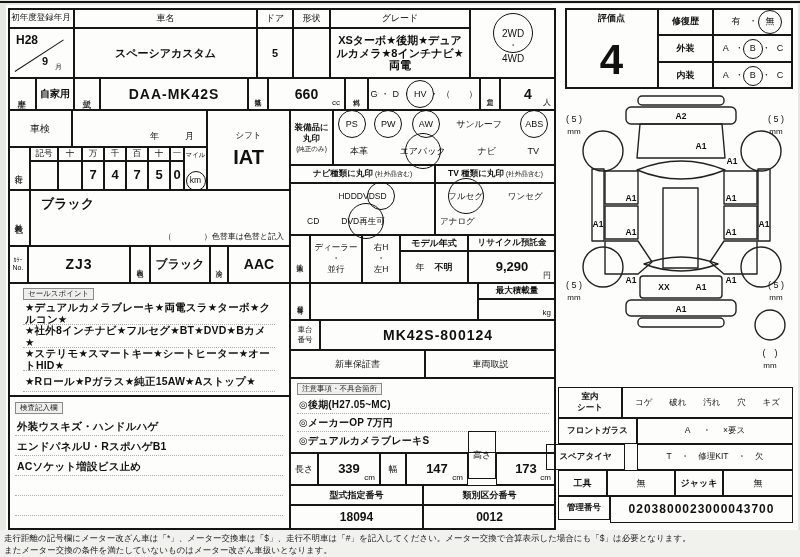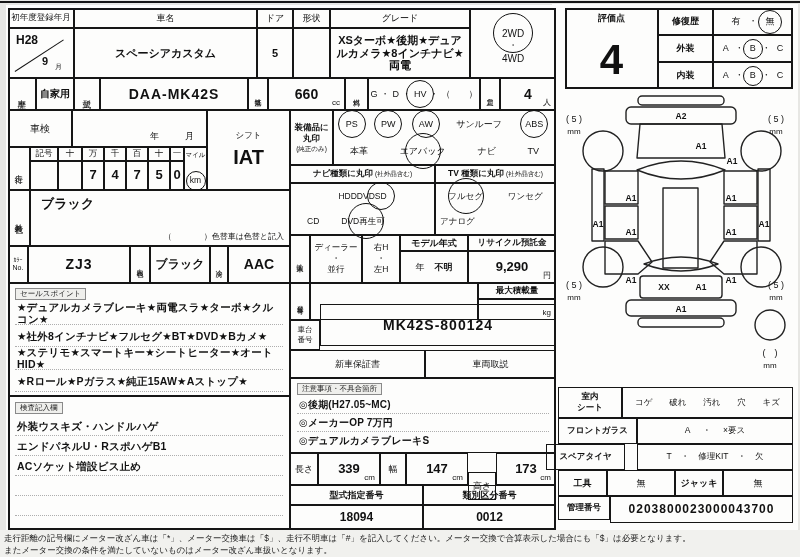--- a/index.html
+++ b/index.html
@@ -221,42 +221,42 @@
   <div class="cell fs9" style="left:400px;top:251px;width:68px;height:32px;gap:10px">
     <span>年</span>
     <span class="b">不明</span>
   </div>
   <div class="cell b fs8" style="left:468px;top:235px;width:88px;height:16px">リサイクル預託金</div>
   <div class="cell" style="left:468px;top:251px;width:88px;height:32px">
     <span class="b fs13">9,290</span>
     <span class="unit">円</span>
   </div>
 
-  <div class="cell col" style="left:8px;top:283px;width:282px;height:113px;justify-content:flex-start;align-items:stretch;padding:3px 6px">
+  <div class="cell col" style="left:8px;top:283px;width:282px;height:113px;justify-content:flex-start;align-items:stretch;padding:3px 14px">
     <div style="margin-bottom:2px"><span class="tag">セールスポイント</span></div>
     <div class="sline" style="height:22px">★デュアルカメラブレーキ★両電スラ★ターボ★クルコン★</div>
     <div class="sline" style="height:22px">★社外8インチナビ★フルセグ★BT★DVD★Bカメ★</div>
     <div class="sline" style="height:22px">★ステリモ★スマートキー★シートヒーター★オートHID★</div>
     <div class="sline" style="height:22px">★Rロール★Pガラス★純正15AW★Aストップ★</div>
   </div>
 
   <div class="cell" style="left:290px;top:283px;width:20px;height:37px">
       <span class="vt" style="font-size:6.5px">登録番号</span>
     </div>
   <div class="cell" style="left:310px;top:283px;width:168px;height:37px"></div>
   <div class="cell b fs8" style="left:478px;top:283px;width:78px;height:16px">最大積載量</div>
   <div class="cell" style="left:478px;top:299px;width:78px;height:21px">
     <span class="unit">kg</span>
   </div>
 
   <div class="cell col" style="left:290px;top:320px;width:30px;height:30px;gap:1px">
     <span style="font-size:7.5px">車台</span>
     <span style="font-size:7.5px">番号</span>
   </div>
-  <div class="cell b fs14" style="left:320px;top:304px;width:236px;height:42px;letter-spacing:1px">MK42S-800124</div>
+  <div class="cell b fs14" style="left:320px;top:320px;width:236px;height:30px;letter-spacing:1px">MK42S-800124</div>
 
   <div class="cell fs9" style="left:290px;top:350px;width:135px;height:28px">新車保証書</div>
   <div class="cell fs9" style="left:425px;top:350px;width:131px;height:28px">車両取説</div>
 
   <div class="cell col" style="left:290px;top:378px;width:266px;height:75px;justify-content:flex-start;align-items:stretch;padding:3px 6px">
     <div style="margin-bottom:1px"><span class="tag">注意事項・不具合箇所</span></div>
     <div class="sline" style="height:19px;font-size:10px">◎後期(H27.05~MC)</div>
     <div class="sline" style="height:19px;font-size:10px">◎メーカーOP 7万円</div>
     <div class="sline" style="height:19px;font-size:10px;border-bottom:none">◎デュアルカメラブレーキS</div>
   </div>
@@ -264,21 +264,21 @@
   <div class="cell fs9" style="left:290px;top:453px;width:28px;height:32px">長さ</div>
   <div class="cell" style="left:318px;top:453px;width:62px;height:32px">
     <span class="b fs13">339</span>
     <span class="unit">cm</span>
   </div>
   <div class="cell fs9" style="left:380px;top:453px;width:26px;height:32px">幅</div>
   <div class="cell" style="left:406px;top:453px;width:62px;height:32px">
     <span class="b fs13">147</span>
     <span class="unit">cm</span>
   </div>
-  <div class="cell fs9" style="left:468px;top:472px;width:28px;height:28px">高さ</div>
+  <div class="cell fs9" style="left:468px;top:431px;width:28px;height:48px">高さ</div>
   <div class="cell" style="left:496px;top:453px;width:60px;height:32px">
     <span class="b fs13">173</span>
     <span class="unit">cm</span>
   </div>
 
   <div class="cell b fs9" style="left:290px;top:485px;width:133px;height:20px">型式指定番号</div>
   <div class="cell b fs9" style="left:423px;top:485px;width:133px;height:20px">類別区分番号</div>
   <div class="cell b fs12" style="left:290px;top:505px;width:133px;height:25px">18094</div>
   <div class="cell b fs12" style="left:423px;top:505px;width:133px;height:25px">0012</div>
 

